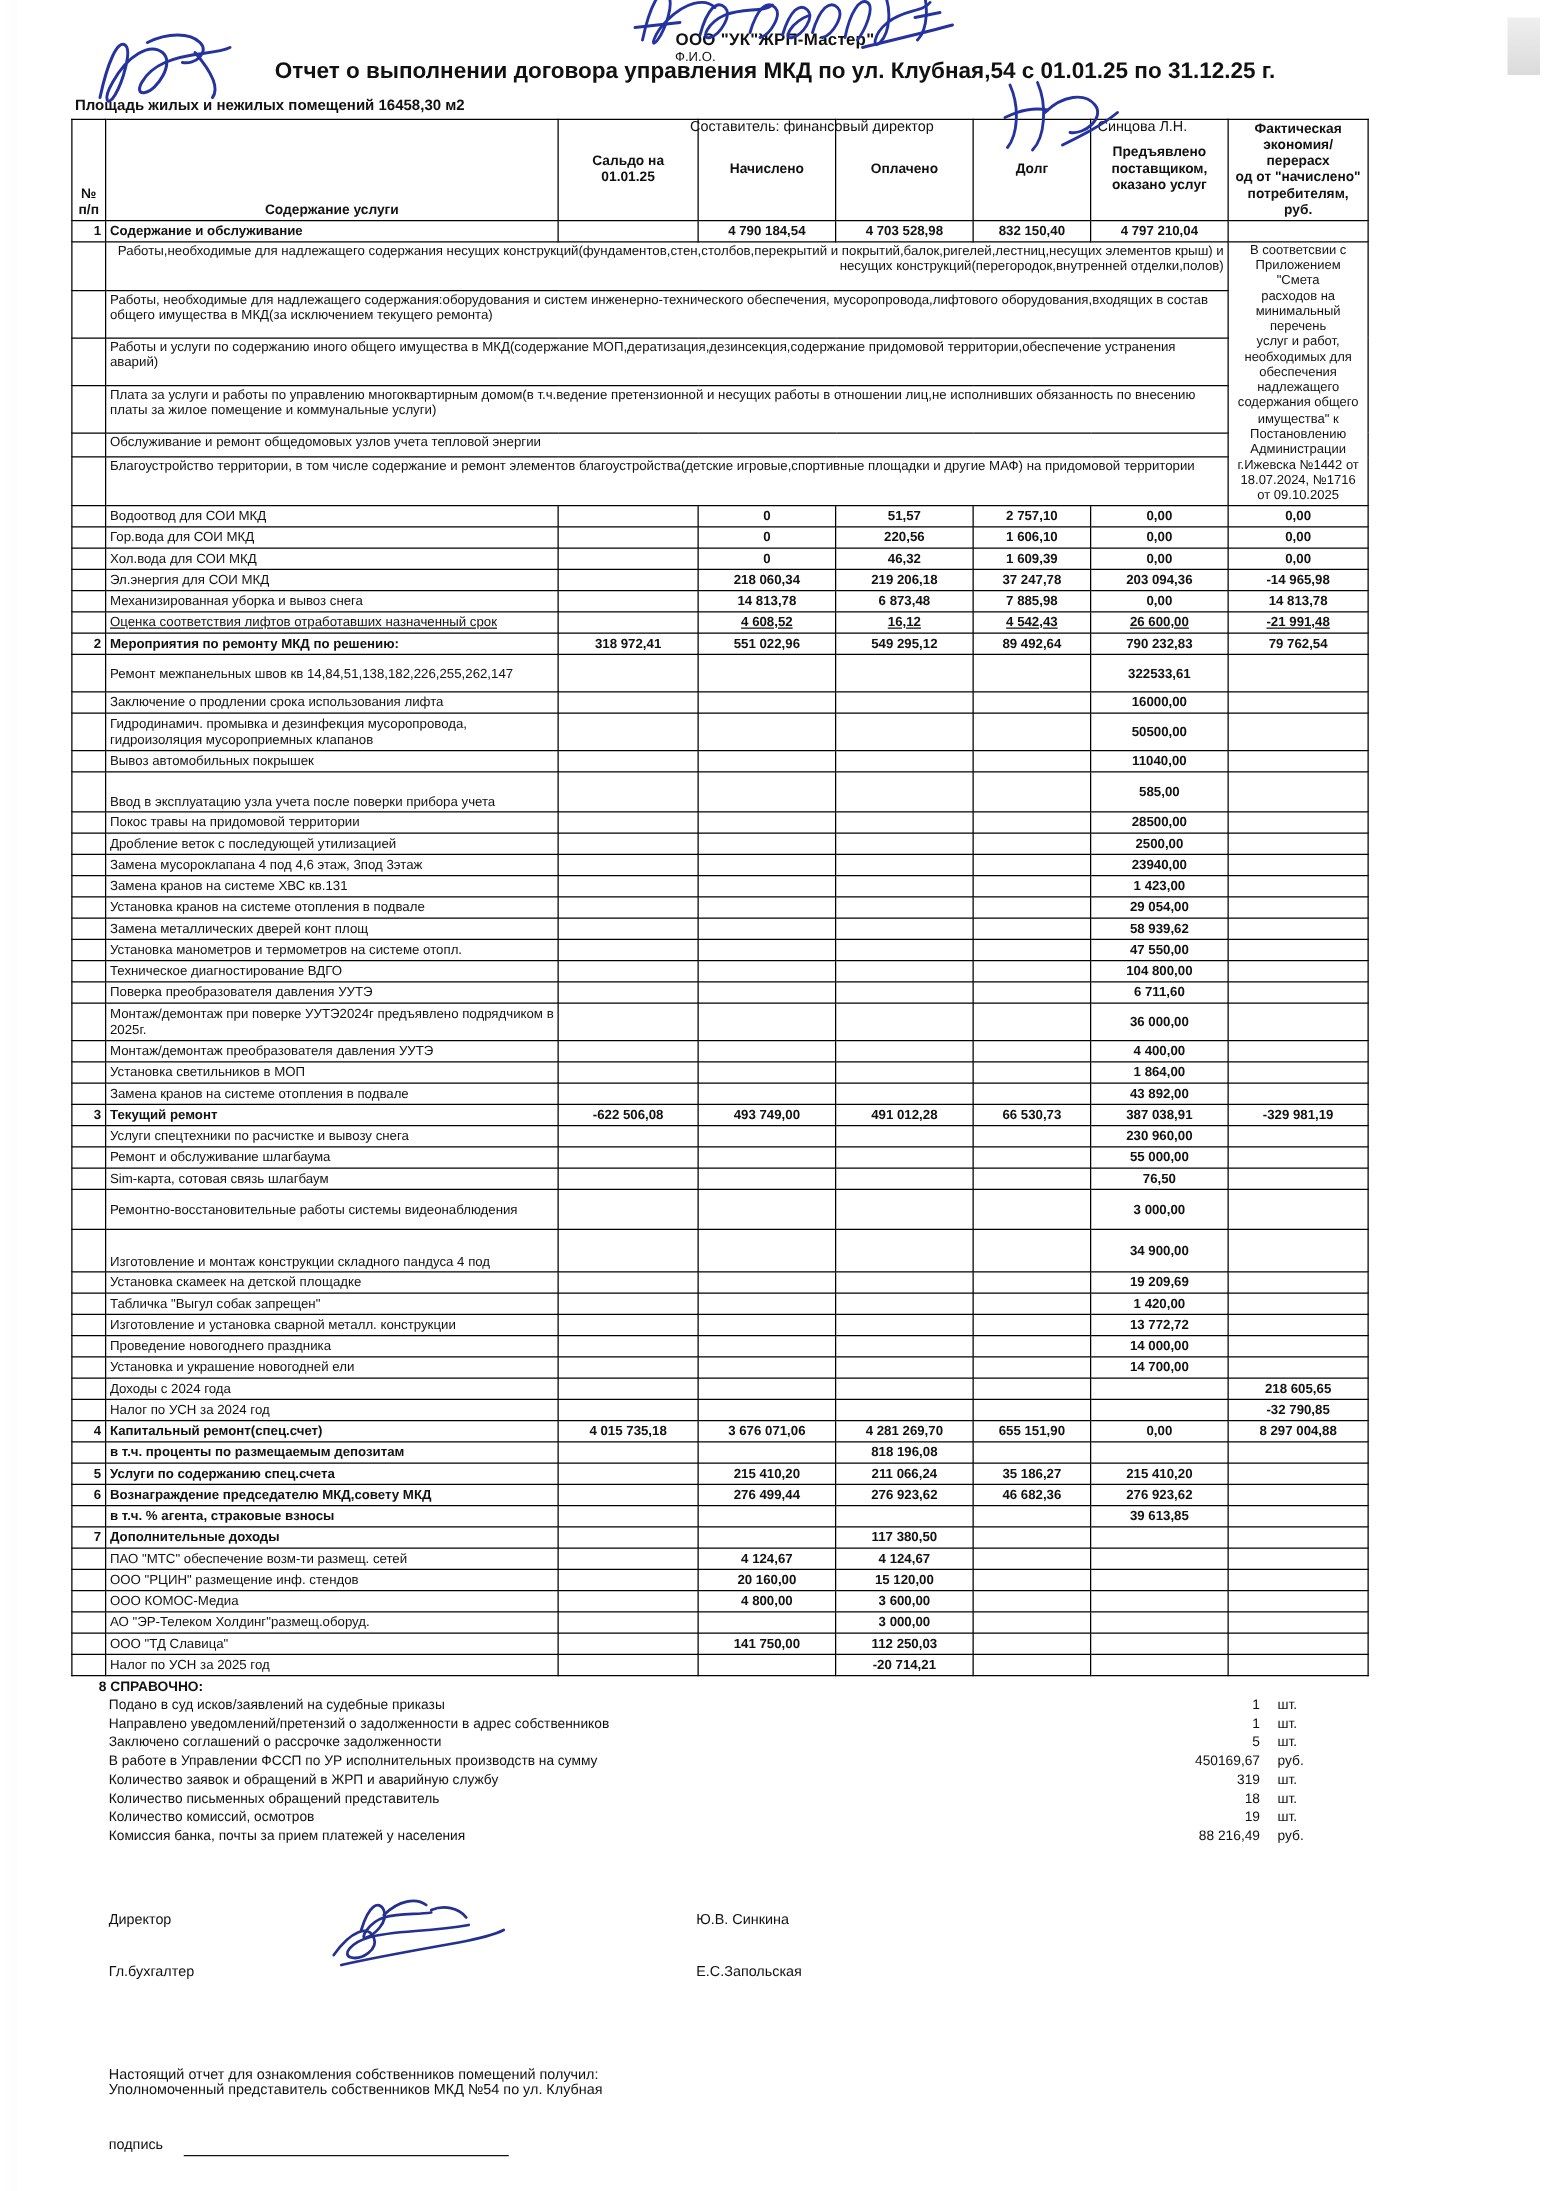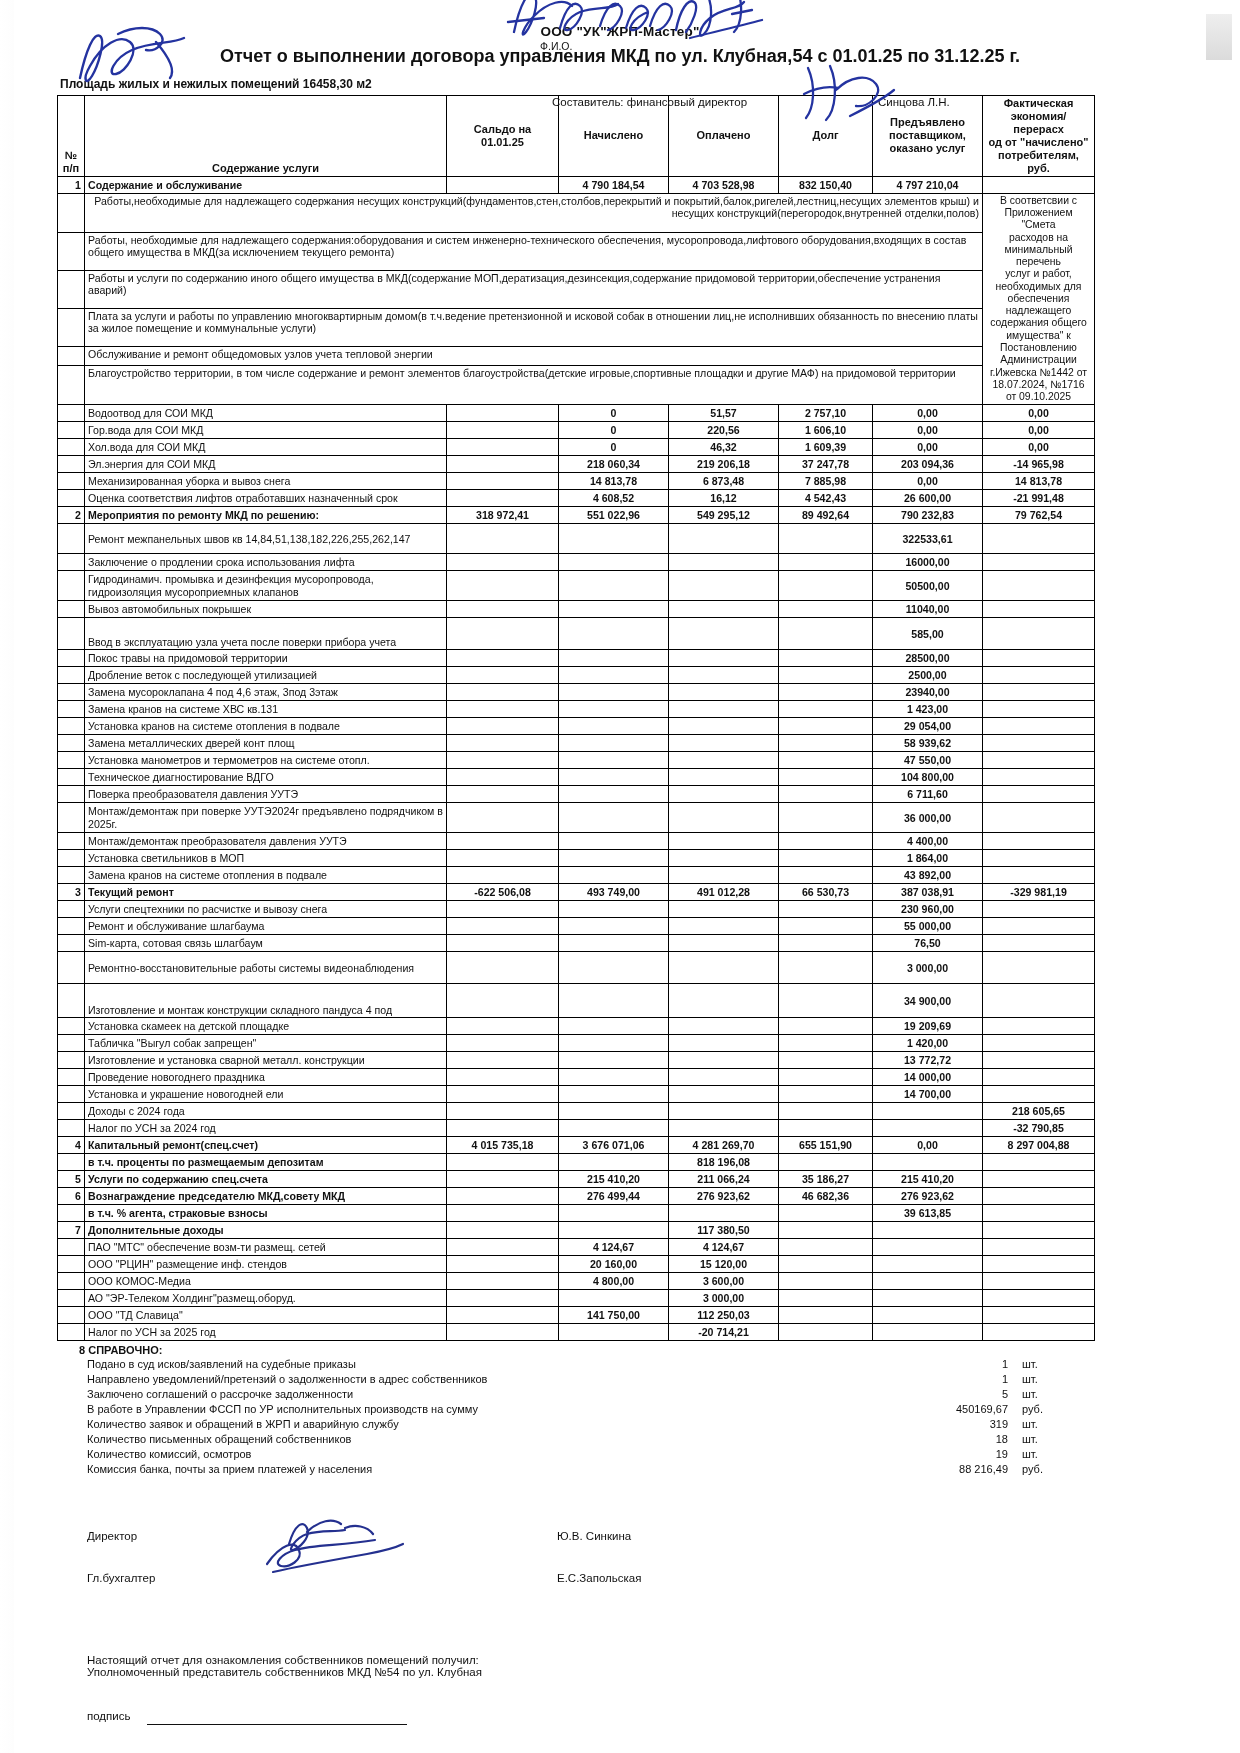--- a/index.html
+++ b/index.html
@@ -179,21 +179,21 @@
         <tr style="height: 31px;">
           <td class="idx"></td>
           <td class="svc wrap" colspan="6" style="vertical-align: top;">Работы, необходимые для надлежащего содержания:оборудования и систем инженерно-технического обеспечения, мусоропровода,лифтового оборудования,входящих в состав общего имущества в МКД(за исключением текущего ремонта)</td>
         </tr>
         <tr style="height: 31px;">
           <td class="idx"></td>
           <td class="svc wrap" colspan="6" style="vertical-align: top;">Работы и услуги по содержанию иного общего имущества в МКД(содержание МОП,дератизация,дезинсекция,содержание придомовой территории,обеспечение устранения аварий)</td>
         </tr>
         <tr style="height: 31px;">
           <td class="idx"></td>
-          <td class="svc wrap" colspan="6" style="vertical-align: top;">Плата за услуги и работы по управлению многоквартирным домом(в т.ч.ведение претензионной и исковой собак в отношении лиц,не исполнивших обязанность по внесению платы за жилое помещение и коммунальные услуги)</td>
+          <td class="svc wrap" colspan="6" style="vertical-align: top;">Плата за услуги и работы по управлению многоквартирным домом(в т.ч.ведение претензионной и несущих работы в отношении лиц,не исполнивших обязанность по внесению платы за жилое помещение и коммунальные услуги)</td>
         </tr>
         <tr style="height: 16px;">
           <td class="idx"></td>
           <td class="svc wrap" colspan="6" style="vertical-align: top;">Обслуживание и ремонт общедомовых узлов учета тепловой энергии</td>
         </tr>
         <tr style="height: 32px;">
           <td class="idx"></td>
           <td class="svc wrap" colspan="6" style="vertical-align: top;">Благоустройство территории, в том числе содержание и ремонт элементов благоустройства(детские игровые,спортивные площадки и другие МАФ) на придомовой территории</td>
         </tr>
         <tr style="height: 17px;">
@@ -239,21 +239,21 @@
         <tr style="height: 17px;">
           <td class="idx"></td>
           <td class="svc wrap">Механизированная уборка и вывоз снега</td>
           <td class="numc"></td>
           <td class="numc">14 813,78</td>
           <td class="numc">6 873,48</td>
           <td class="numc">7 885,98</td>
           <td class="numc">0,00</td>
           <td class="numc">14 813,78</td>
         </tr>
-        <tr style="height: 17px;">
+        <tr style="height: 17px; text-decoration: underline;">
           <td class="idx"></td>
           <td class="svc wrap">Оценка соответствия лифтов отработавших назначенный срок</td>
           <td class="numc"></td>
           <td class="numc">4 608,52</td>
           <td class="numc">16,12</td>
           <td class="numc">4 542,43</td>
           <td class="numc">26 600,00</td>
           <td class="numc">-21 991,48</td>
         </tr>
         <tr style="height: 17px;">
@@ -725,21 +725,21 @@
             <td class="lbl">В работе в Управлении ФССП по УР исполнительных производств на сумму</td>
             <td class="val">450169,67</td>
             <td class="unit">руб.</td>
           </tr>
           <tr>
             <td class="lbl">Количество заявок и обращений в ЖРП и аварийную службу</td>
             <td class="val">319</td>
             <td class="unit">шт.</td>
           </tr>
           <tr>
-            <td class="lbl">Количество письменных обращений собственников</td>
+            <td class="lbl">Количество письменных обращений представитель</td>
             <td class="val">18</td>
             <td class="unit">шт.</td>
           </tr>
           <tr>
             <td class="lbl">Количество комиссий, осмотров</td>
             <td class="val">19</td>
             <td class="unit">шт.</td>
           </tr>
           <tr>
             <td class="lbl">Комиссия банка, почты за прием платежей у населения</td>

